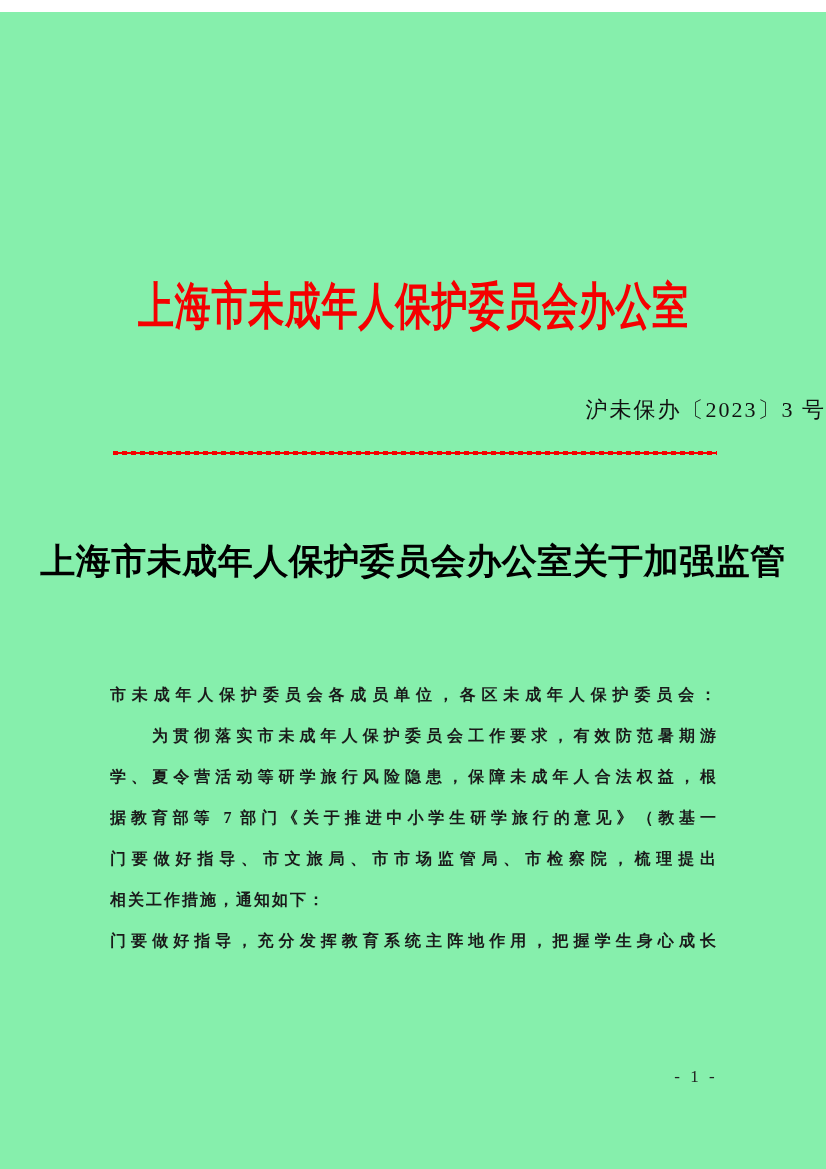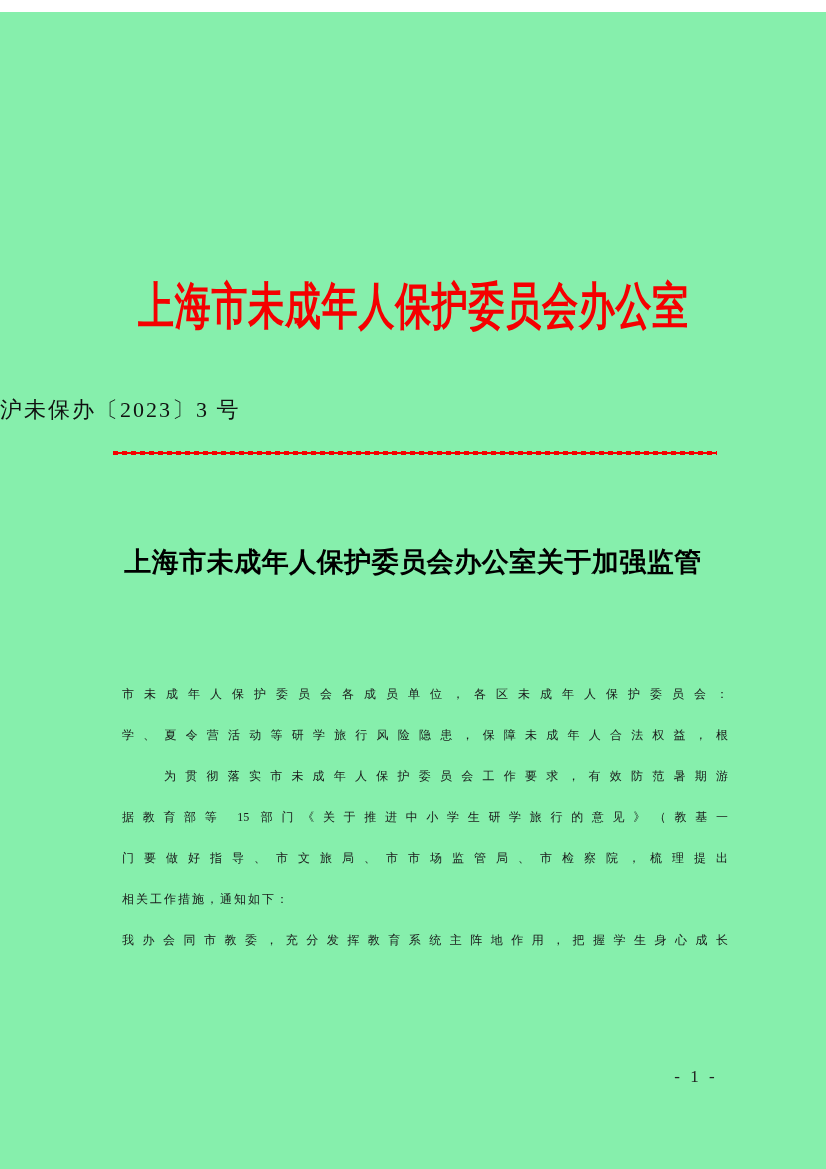--- a/index.html
+++ b/index.html
@@ -38,21 +38,21 @@
     letter-spacing: 1px;
     font-family: "Liberation Serif", serif;
   }
 
   
   .doc-number {
     position: absolute;
     top: 383px;
     left: 0;
     width: 826px;
-    text-align: left;
+    text-align: right;
     font-size: 22px;
     line-height: 30px;
     letter-spacing: 2px;
     color: #111111;
   }
 
   
   .red-rule {
     position: absolute;
     top: 439px;
@@ -79,35 +79,36 @@
   }
 
   
   .doc-title {
     position: absolute;
     top: 524px;
     left: 0;
     width: 826px;
     text-align: center;
     font-weight: bold;
-    font-size: 27px;
+    font-size: 35px;
     line-height: 52px;
     color: #000000;
     letter-spacing: 0.5px;
   }
 
   
   .body-text {
     position: absolute;
     top: 662px;
-    left: 122px;
+    left: 110px;
     width: 606px;
-    font-size: 12px;
+    font-size: 16px;
     line-height: 41px;
     color: #1a1a1a;
+    font-weight: bold;
   }
   .body-line {
     height: 41px;
     overflow: hidden;
     text-align: justify;
     text-align-last: justify;
     white-space: nowrap;
   }
   .body-line.indent { padding-left: 42px; }
   .body-line.no-just {
@@ -141,23 +142,23 @@
   <div class="doc-number">沪未保办〔2023〕3 号</div>
 
   <div class="red-rule"></div>
 
   <div class="doc-title">
     <div>上海市未成年人保护委员会办公室关于加强监管</div>
   </div>
 
   <div class="body-text">
     <div class="body-line">市未成年人保护委员会各成员单位，各区未成年人保护委员会：</div>
+    <div class="body-line indent">为贯彻落实市未成年人保护委员会工作要求，有效防范暑期游</div>
     <div class="body-line">学、夏令营活动等研学旅行风险隐患，保障未成年人合法权益，根</div>
-    <div class="body-line indent">为贯彻落实市未成年人保护委员会工作要求，有效防范暑期游</div>
-    <div class="body-line">据教育部等 15 部门《关于推进中小学生研学旅行的意见》（教基一</div>
+    <div class="body-line">据教育部等 7 部门《关于推进中小学生研学旅行的意见》（教基一</div>
     <div class="body-line">门要做好指导、市文旅局、市市场监管局、市检察院，梳理提出</div>
     <div class="body-line no-just">相关工作措施，通知如下：</div>
-    <div class="body-line">我办会同市教委，充分发挥教育系统主阵地作用，把握学生身心成长</div>
+    <div class="body-line">门要做好指导，充分发挥教育系统主阵地作用，把握学生身心成长</div>
   </div>
 
   <div class="page-number">- 1 -</div>
 
 </div>
 
 </body></html>

